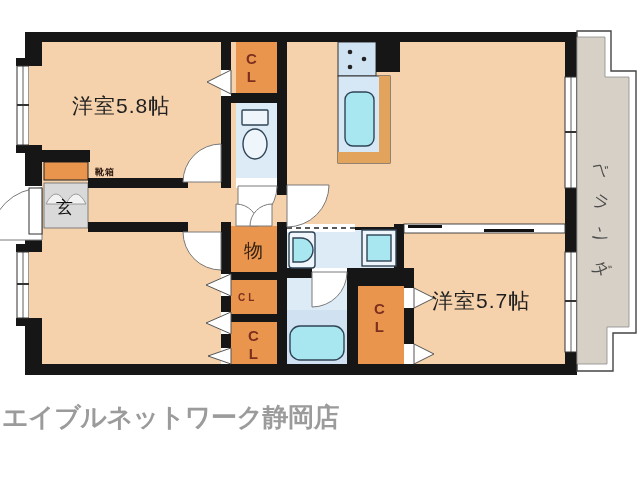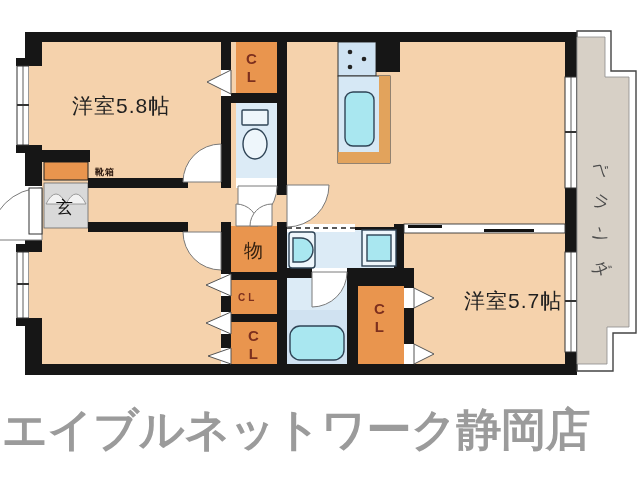--- a/index.html
+++ b/index.html
@@ -9,21 +9,21 @@
   .lbl{position:absolute;z-index:2;color:#1c1c1c;white-space:pre-line;}
   .room-lbl{font-size:21px;letter-spacing:1px;color:#1f1f1f;}
   .ldk-lbl{letter-spacing:2px;}
   .cl-lbl{font-size:15px;font-weight:bold;color:#7c2f1e;line-height:18px;text-align:center;}
   .cl-horiz{letter-spacing:3px;font-size:10px;}
   .mono-lbl{font-size:19px;color:#33200f;}
   .gen-lbl{font-size:17px;color:#111;}
   .shoe-lbl{font-size:9px;font-weight:bold;color:#26130a;letter-spacing:1px;}
   .veranda-lbl{display:flex;flex-direction:column;gap:10px;color:#4b4b4b;font-size:17px;}
   .veranda-lbl span{display:inline-block;transform:rotate(35deg);}
-  .watermark{font-size:45px;font-weight:bold;color:#9b9b9b;letter-spacing:-0.5px;white-space:nowrap;z-index:3;}
+  .watermark{font-size:26px;font-weight:bold;color:#9b9b9b;letter-spacing:-0.5px;white-space:nowrap;z-index:3;}
   
   .wall{fill:#161616;}
   .gapw{fill:#ffffff;}
   .floor{fill:#f5d2ac;}
   .wet{fill:#dcebf6;}
   .wet2{fill:#d0e2f1;}
   .orange{fill:#e9954e;}
   .korange{fill:#e2a35c;}
   .gray{fill:#d9d9d9;stroke:#666;stroke-width:0.8;}
   .cyan{fill:#a9e7f0;stroke:#2f4456;stroke-width:1.4;}
@@ -181,21 +181,21 @@
   <rect class="cyan" x="290" y="326" width="54" height="34" rx="10"></rect>
 
   <path class="scallop" d="M46,204 Q56,184 66,204 Z"></path>
   <path class="scallop" d="M66,204 Q76,184 86,204 Z"></path>
 
   <path class="ver-out" d="M577,31 H611 V71 H636 V333 H613 V371 H577 Z"></path>
   <path class="ver-in" d="M577,37 H605 V77 H629 V327 H607 V364 H577 Z"></path>
 </svg>
 
 <div class="lbl room-lbl" style="left:72px;top:92px;">洋室5.8帖</div>
-<div class="lbl room-lbl" style="left:432px;top:287px;margin-left:32px;">洋室5.7帖</div>
+<div class="lbl room-lbl" style="left:432px;top:287px;">洋室5.7帖</div>
 
 <div class="lbl cl-lbl" style="left:246px;top:50px;">C
 L</div>
 <div class="lbl cl-lbl cl-horiz" style="left:238px;top:289px;">CL</div>
 <div class="lbl cl-lbl" style="left:248px;top:327px;">C
 L</div>
 <div class="lbl cl-lbl" style="left:374px;top:300px;">C
 L</div>
 <div class="lbl mono-lbl" style="left:244px;top:238px;">物</div>
 

